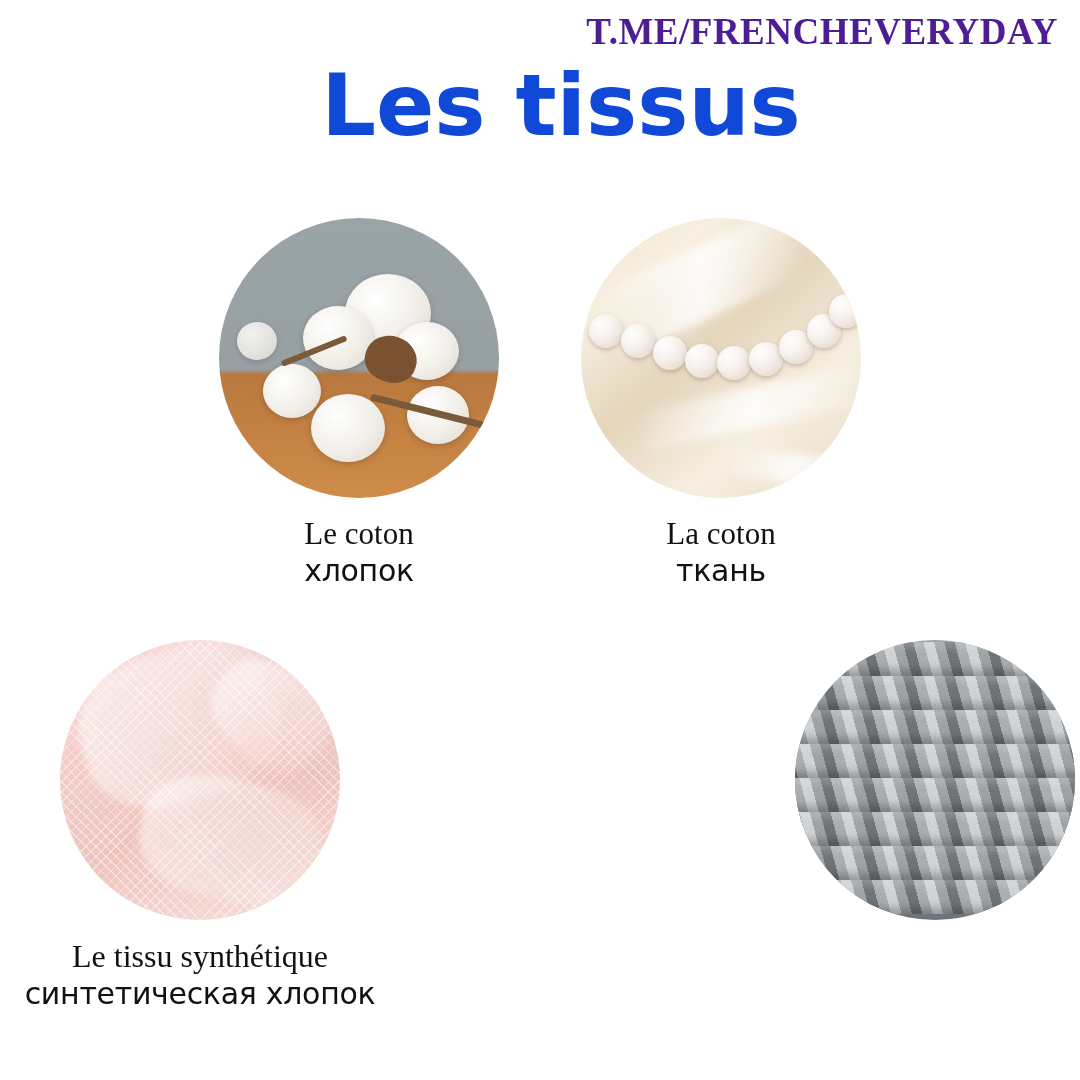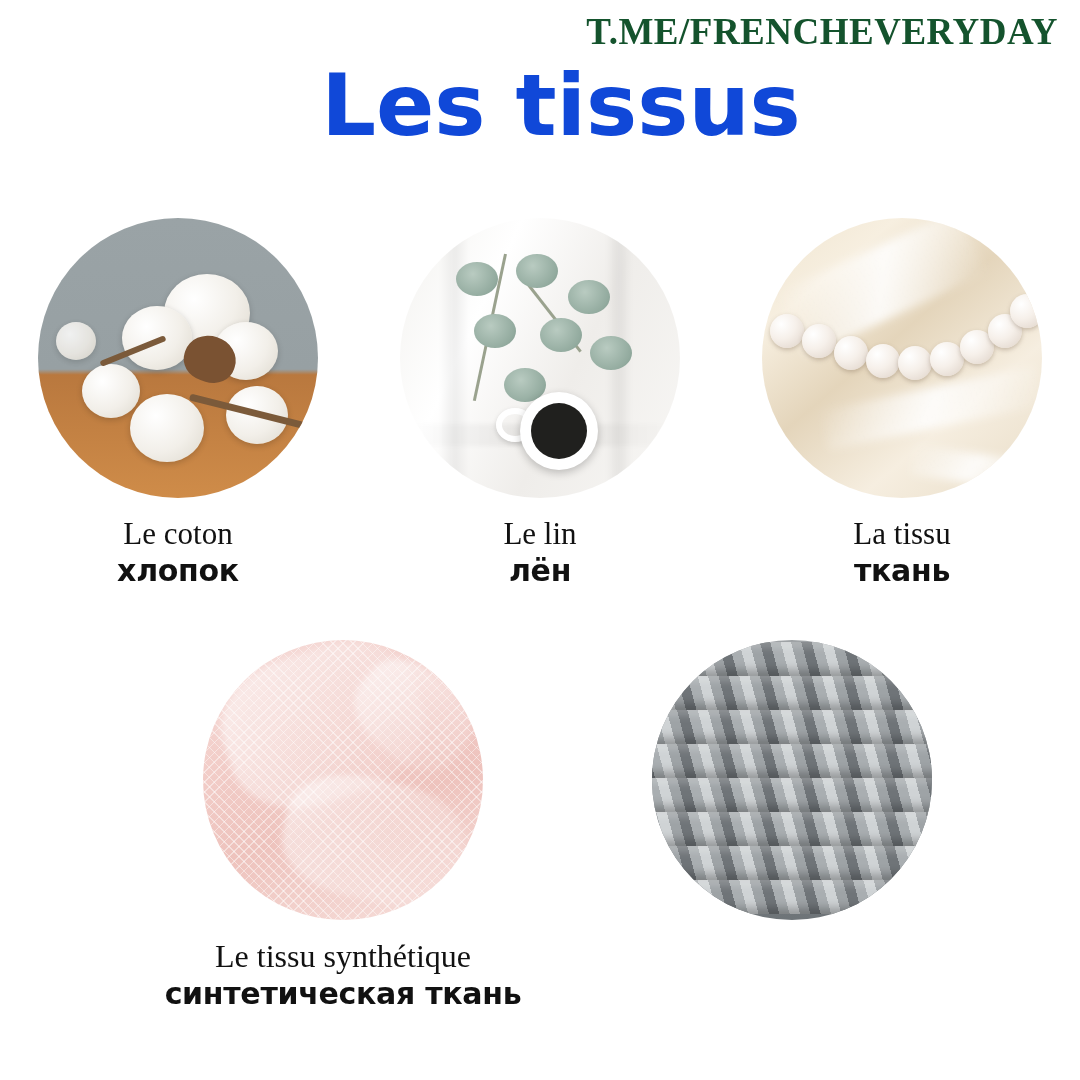--- a/index.html
+++ b/index.html
@@ -23,21 +23,21 @@
 
   
   .channel-tag {
     position: absolute;
     top: 10px;
     right: 22px;
     font-family: "Liberation Serif", serif;
     font-weight: bold;
     font-size: 37px;
     letter-spacing: 0.5px;
-    color: #14532d;
+    color: #4c1d95;
     white-space: nowrap;
   }
   .main-title {
     position: absolute;
     top: 60px;
     left: 0;
     width: 1080px;
     text-align: center;
     font-family: "DejaVu Sans", sans-serif;
     font-weight: bold;
@@ -49,21 +49,21 @@
 
   
   .row {
     position: absolute;
     display: flex;
     justify-content: center;
     align-items: flex-start;
     width: 1080px;
   }
   .row-1 { top: 218px; gap: 72px; }
-  .row-2 { top: 640px; gap: 104px; }
+  .row-2 { top: 640px; gap: 104px; justify-content: space-between; }
 
   .item {
     width: 290px;
     display: flex;
     flex-direction: column;
     align-items: center;
   }
   .circle {
     width: 280px;
     height: 280px;
@@ -81,21 +81,21 @@
   .caption .fr {
     display: block;
     font-size: 31px;
     font-weight: normal;
     white-space: nowrap;
   }
   .caption .ru {
     display: block;
     font-size: 30px;
     font-family: "DejaVu Sans", sans-serif;
-    font-weight: bold;
+    font-weight: normal;
     letter-spacing: -0.3px;
     white-space: nowrap;
   }
   .item.wide { width: 400px; }
   .item.wide .caption .fr { font-size: 32px; }
   .item.wide .caption .ru { font-size: 30px; }
 
   
 
   
@@ -247,78 +247,56 @@
         <div class="twig" style="width:120px;height:7px;left:150px;top:190px;transform:rotate(14deg);"></div>
         <div class="twig" style="width:70px;height:6px;left:60px;top:130px;transform:rotate(-22deg);"></div>
         <div class="boll" style="width:40px;height:38px;left:18px;top:104px;opacity:0.85;"></div>
       </div>
       <div class="caption">
         <span class="fr">Le coton</span>
         <span class="ru">хлопок</span>
       </div>
     </div>
 
-    <div class="item">
-      <div class="circle img-linen">
-        <div class="fold" style="width:30px;height:280px;left:40px;top:0;"></div>
-        <div class="fold" style="width:26px;height:280px;left:206px;top:0;"></div>
-        <div class="fold" style="width:280px;height:22px;left:0;top:206px;"></div>
-        <div class="branch" style="height:150px;left:104px;top:36px;transform:rotate(12deg);"></div>
-        <div class="branch" style="height:96px;left:120px;top:58px;transform:rotate(-38deg);"></div>
-        <div class="leaf" style="left:56px;top:44px;"></div>
-        <div class="leaf" style="left:116px;top:36px;"></div>
-        <div class="leaf" style="left:168px;top:62px;"></div>
-        <div class="leaf" style="left:74px;top:96px;"></div>
-        <div class="leaf" style="left:140px;top:100px;"></div>
-        <div class="leaf" style="left:190px;top:118px;"></div>
-        <div class="leaf" style="left:104px;top:150px;"></div>
-        <div class="handle" style="left:96px;top:190px;"></div>
-        <div class="cup" style="left:120px;top:174px;"></div>
-      </div>
-      <div class="caption">
-        <span class="fr">Le lin</span>
-        <span class="ru">лён</span>
-      </div>
-    </div>
 
     <div class="item">
       <div class="circle img-silk">
         <div class="sheen" style="width:200px;height:70px;left:20px;top:30px;transform:rotate(-25deg);"></div>
         <div class="sheen" style="width:220px;height:40px;left:60px;top:170px;transform:rotate(-12deg);"></div>
         <div class="sheen" style="width:120px;height:30px;left:150px;top:235px;transform:rotate(8deg);"></div>
         <div class="pearl" style="left:8px;top:96px;"></div>
         <div class="pearl" style="left:40px;top:106px;"></div>
         <div class="pearl" style="left:72px;top:118px;"></div>
         <div class="pearl" style="left:104px;top:126px;"></div>
         <div class="pearl" style="left:136px;top:128px;"></div>
         <div class="pearl" style="left:168px;top:124px;"></div>
         <div class="pearl" style="left:198px;top:112px;"></div>
         <div class="pearl" style="left:226px;top:96px;"></div>
         <div class="pearl" style="left:248px;top:76px;"></div>
       </div>
       <div class="caption">
-        <span class="fr">La tissu</span>
+        <span class="fr">La coton</span>
         <span class="ru">ткань</span>
       </div>
     </div>
 
   </div>
 
   <div class="row row-2">
 
     <div class="item wide">
       <div class="circle img-tulle">
         <div class="mesh"></div>
         <div class="veil" style="width:200px;height:150px;left:20px;top:10px;transform:rotate(-18deg);"></div>
         <div class="veil" style="width:180px;height:120px;left:80px;top:140px;transform:rotate(12deg);"></div>
         <div class="veil" style="width:120px;height:90px;left:150px;top:30px;transform:rotate(40deg);"></div>
       </div>
       <div class="caption">
         <span class="fr">Le tissu synthétique</span>
-        <span class="ru">синтетическая ткань</span>
+        <span class="ru">синтетическая хлопок</span>
       </div>
     </div>
 
     <div class="item">
       <div class="circle img-wool">
         <div class="knitrow" style="top:2px;"></div>
         <div class="knitrow" style="top:36px;"></div>
         <div class="knitrow" style="top:70px;"></div>
         <div class="knitrow" style="top:104px;"></div>
         <div class="knitrow" style="top:138px;"></div>

